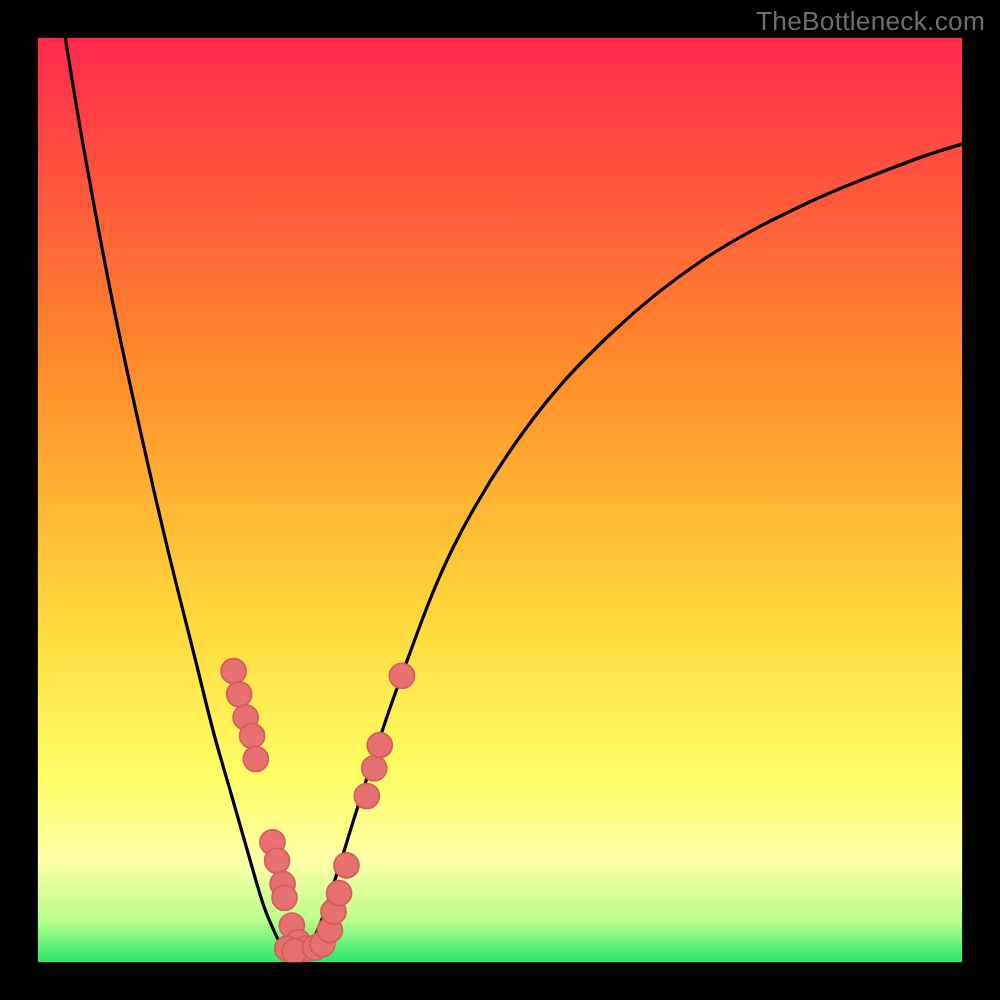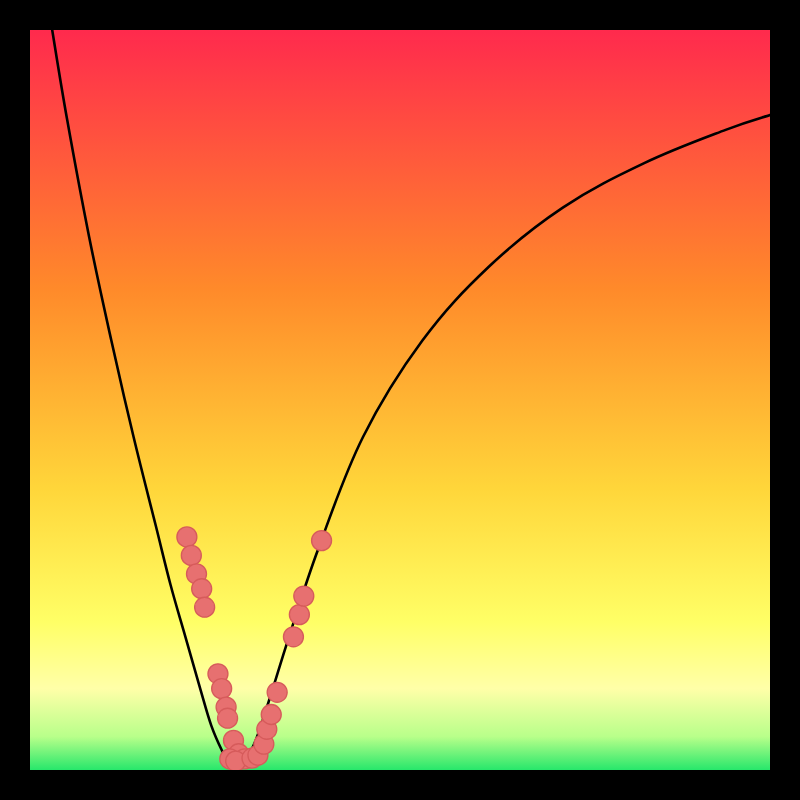--- a/index.html
+++ b/index.html
@@ -95,14 +95,15 @@
           <circle cx="33.400" cy="89.500" r="1.35" fill="#e77070" stroke="#d65b5b" stroke-width="0.18"></circle>
           <circle cx="35.600" cy="82.000" r="1.35" fill="#e77070" stroke="#d65b5b" stroke-width="0.18"></circle>
           <circle cx="36.400" cy="79.000" r="1.35" fill="#e77070" stroke="#d65b5b" stroke-width="0.18"></circle>
           <circle cx="37.000" cy="76.500" r="1.35" fill="#e77070" stroke="#d65b5b" stroke-width="0.18"></circle>
           <circle cx="39.400" cy="69.000" r="1.35" fill="#e77070" stroke="#d65b5b" stroke-width="0.18"></circle>
         </g>
     </svg>
 
   </div>
 
+  <div class="watermark">TheBottleneck.com</div>
 
 </div>
 
 </body></html>

